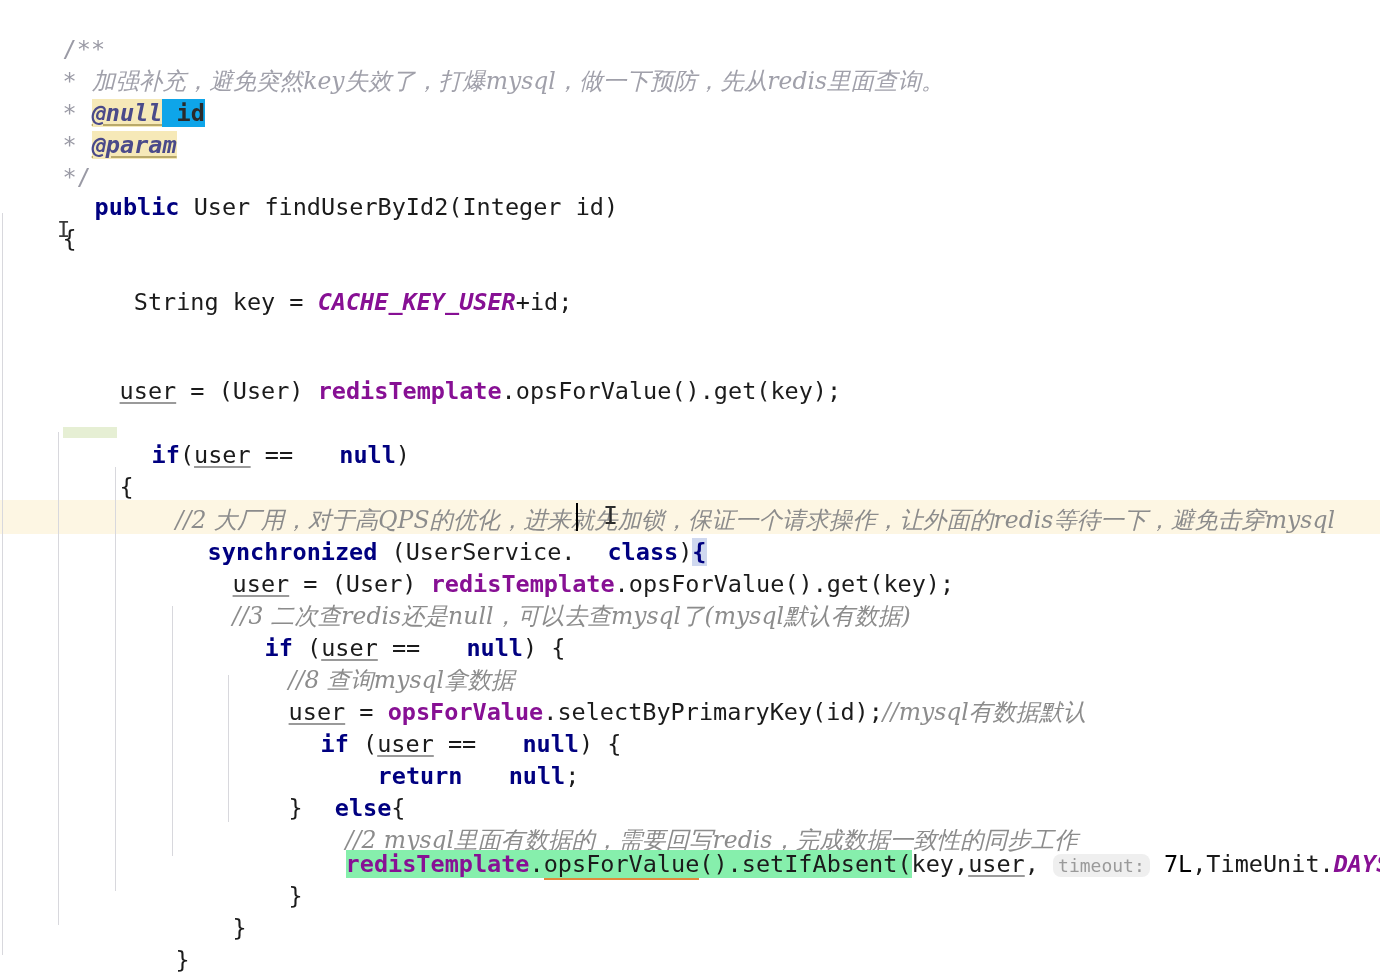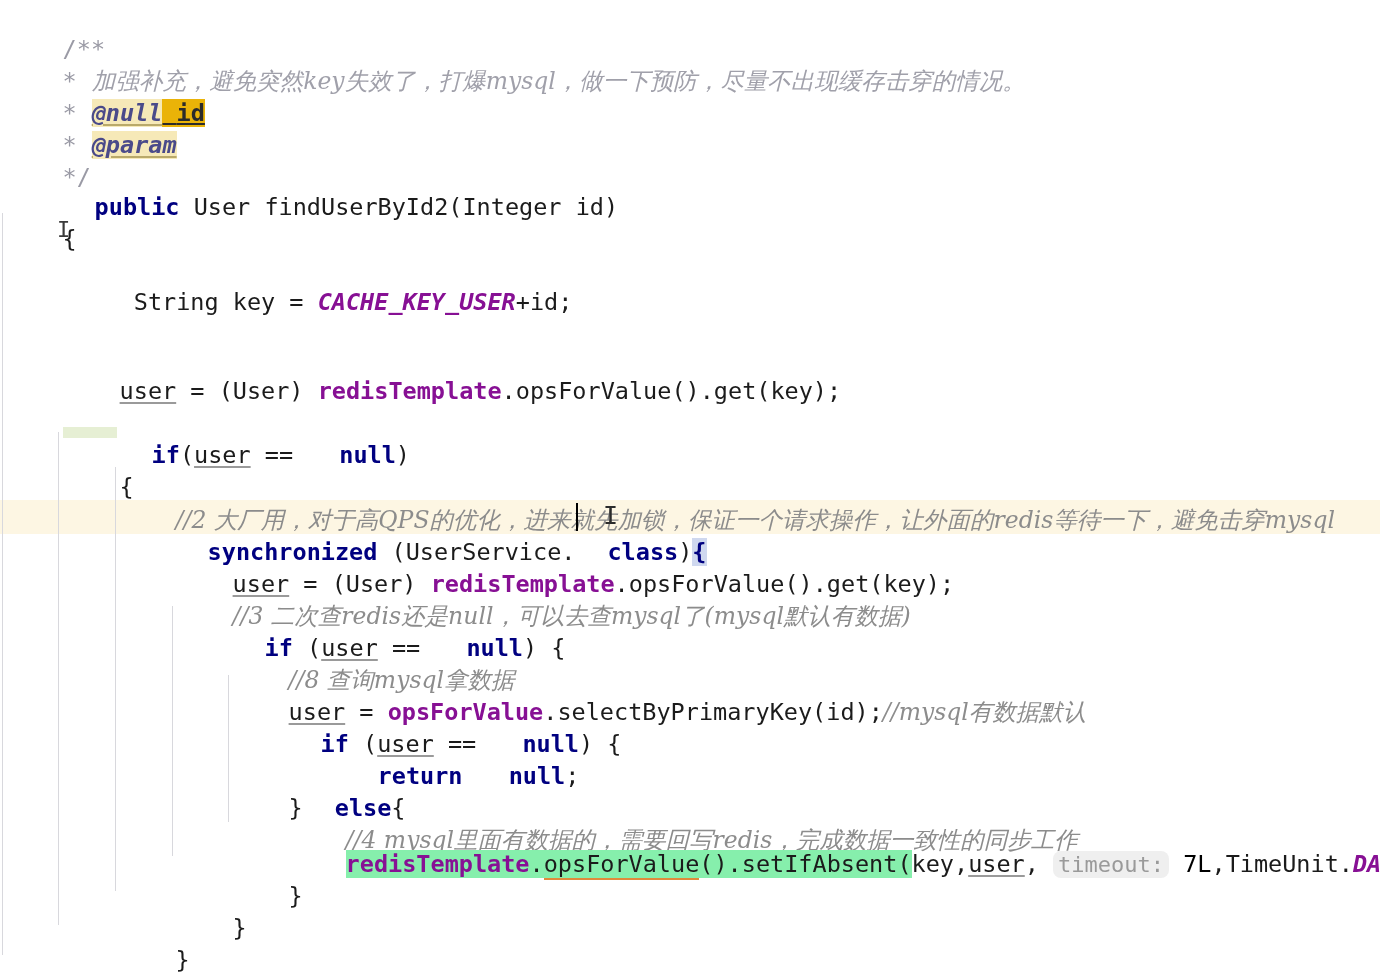--- a/index.html
+++ b/index.html
@@ -73,41 +73,40 @@
     font-weight: bold;
     font-style: italic;
     background: #f6e9b8;
     text-decoration: underline;
     text-decoration-color: #b9a96a;
     text-underline-offset: 3px;
   }
   .tagval {
     color: #2b2b2b;
     font-weight: bold;
-    background: #eab308;
-    text-decoration: underline;
+    background: #0ea5e9;
   }
 
   
   .brace-match {
     background: #cfd8ef;
     color: #000080;
     font-weight: bold;
   }
 
   
   .hl-cream { background: #86efac; }
 
   
   .hint {
     color: #9a9a9a;
     background: #efefef;
     border-radius: 8px;
     padding: 1px 5px;
-    font-size: 22px;
+    font-size: 18px;
   }
 
   
   .warn-underline {
     border-bottom: 2px solid #e08a3c;
   }
 
   
   .caret {
     position: absolute;
@@ -143,21 +142,21 @@
   <div class="guide" style="left:58px; top:432px; height:493px;"></div>
   <div class="guide" style="left:115px;top:467px; height:424px;"></div>
   <div class="guide" style="left:172px;top:606px; height:250px;"></div>
   <div class="guide" style="left:228px;top:675px; height:147px;"></div>
 
   <div class="ln" style="top:-3px; left:6px;">
     <span class="doc"><span class="docstar">/**</span></span>
   </div>
 
   <div class="ln" style="top:29px; left:6px;">
-    <span class="docstar">*</span><span class="doc">  </span><span class="doc">加强补充，避免突然key失效了，打爆mysql，做一下预防，尽量不出现缓存击穿的情况。</span>
+    <span class="docstar">*</span><span class="doc">  </span><span class="doc">加强补充，避免突然key失效了，打爆mysql，做一下预防，先从redis里面查询。</span>
   </div>
 
   <div class="ln" style="top:61px; left:6px;">
     <span class="docstar">*</span><span class="doc">  </span><span class="tag">@null</span><span class="tagval"> </span><span class="tagval">id</span>
   </div>
 
   <div class="ln" style="top:93px; left:6px;">
     <span class="docstar">*</span><span class="doc">  </span><span class="tag">@param</span>
   </div>
 
@@ -229,21 +228,21 @@
 
   <div class="ln" style="top:724px; left:289px;">
     <span class="kw">return</span><span class="plain"> </span><span class="kw">null</span><span class="plain">;</span>
   </div>
 
   <div class="ln" style="top:756px; left:232px;">
     <span class="plain">}</span><span class="kw">else</span><span class="plain">{</span>
   </div>
 
   <div class="ln" style="top:788px; left:289px;">
-    <span class="cmt">//4 mysql里面有数据的，需要回写redis，完成数据一致性的同步工作</span>
+    <span class="cmt">//2 mysql里面有数据的，需要回写redis，完成数据一致性的同步工作</span>
   </div>
 
   <div class="ln" style="top:812px; left:289px;">
     <span class="hl-cream"><span class="field">redisTemplate</span><span class="plain">.</span><span class="plain warn-underline">opsForValue</span><span class="plain">().</span><span class="plain">setIfAbsent</span><span class="plain">(</span></span><span class="plain">key,</span><span class="localvar">user</span><span class="plain">, </span><span class="hint">timeout:</span><span class="plain"> </span><span class="num">7L</span><span class="plain">,TimeUnit.</span><span class="statfld">DAYS</span>
   </div>
 
   <div class="ln" style="top:844px; left:232px;">
     <span class="plain">}</span>
   </div>
 

